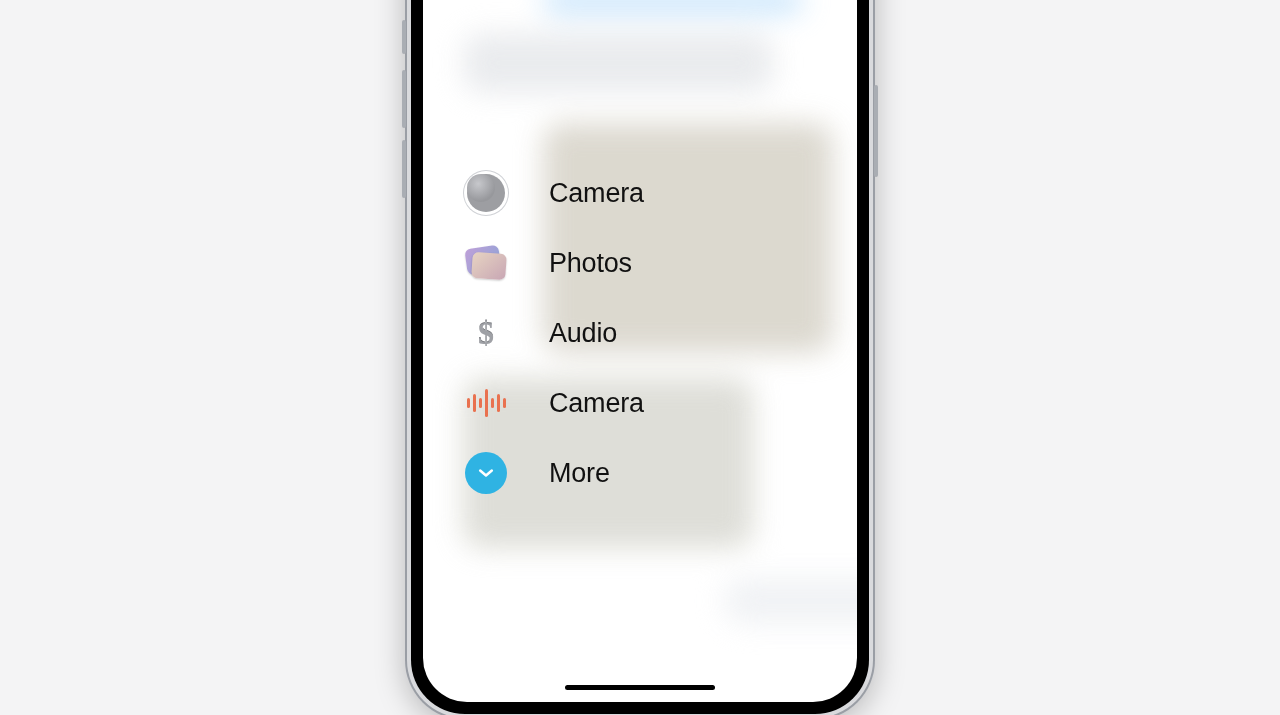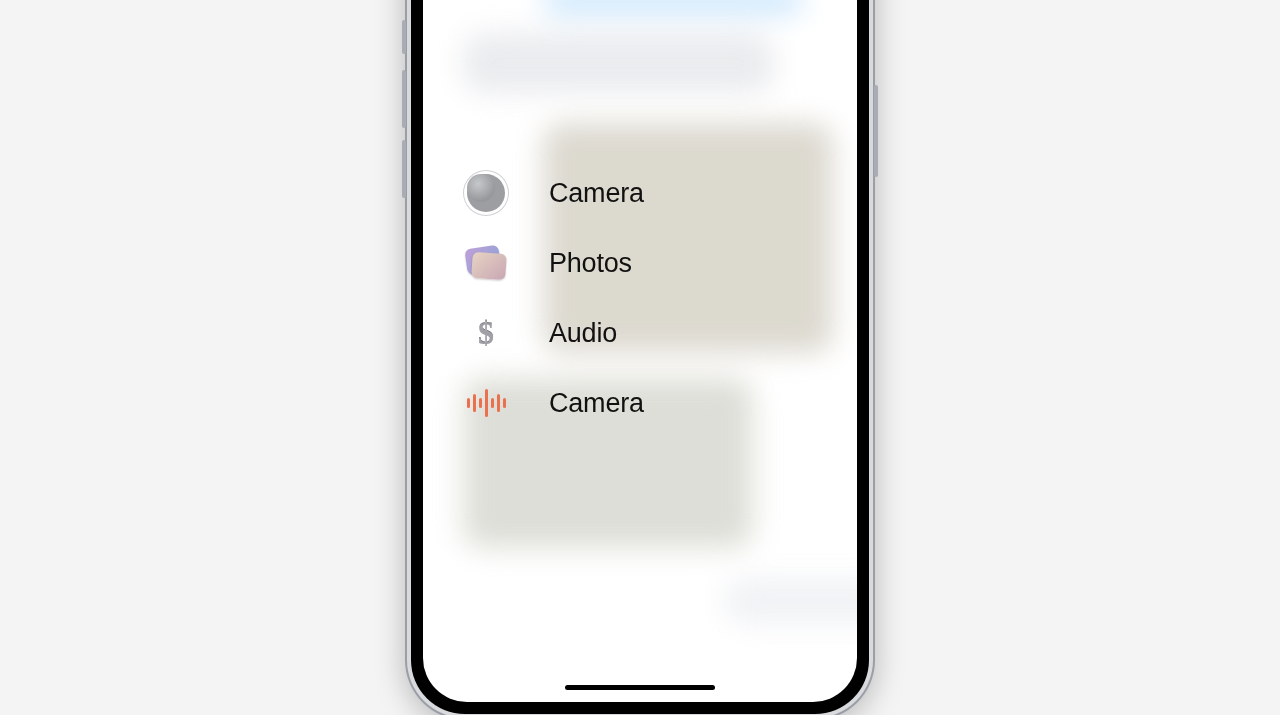--- a/index.html
+++ b/index.html
@@ -270,19 +270,29 @@
                 <span></span>
                 <span></span>
                 <span></span>
                 <span></span>
             </div>
           </div>
           <span class="label">Camera</span>
         </div>
 
 
+        <div class="menu-item">
+          <div class="icon">
+            <div class="icon-more">
+              <svg viewBox="0 0 24 24">
+                <path d="M5 9l7 6 7-6"></path>
+              </svg>
+            </div>
+          </div>
+          <span class="label">More</span>
+        </div>
 
       </div>
 
       <div class="home-indicator"></div>
     </div>
   </div>
 </div>
 
 </body></html>

